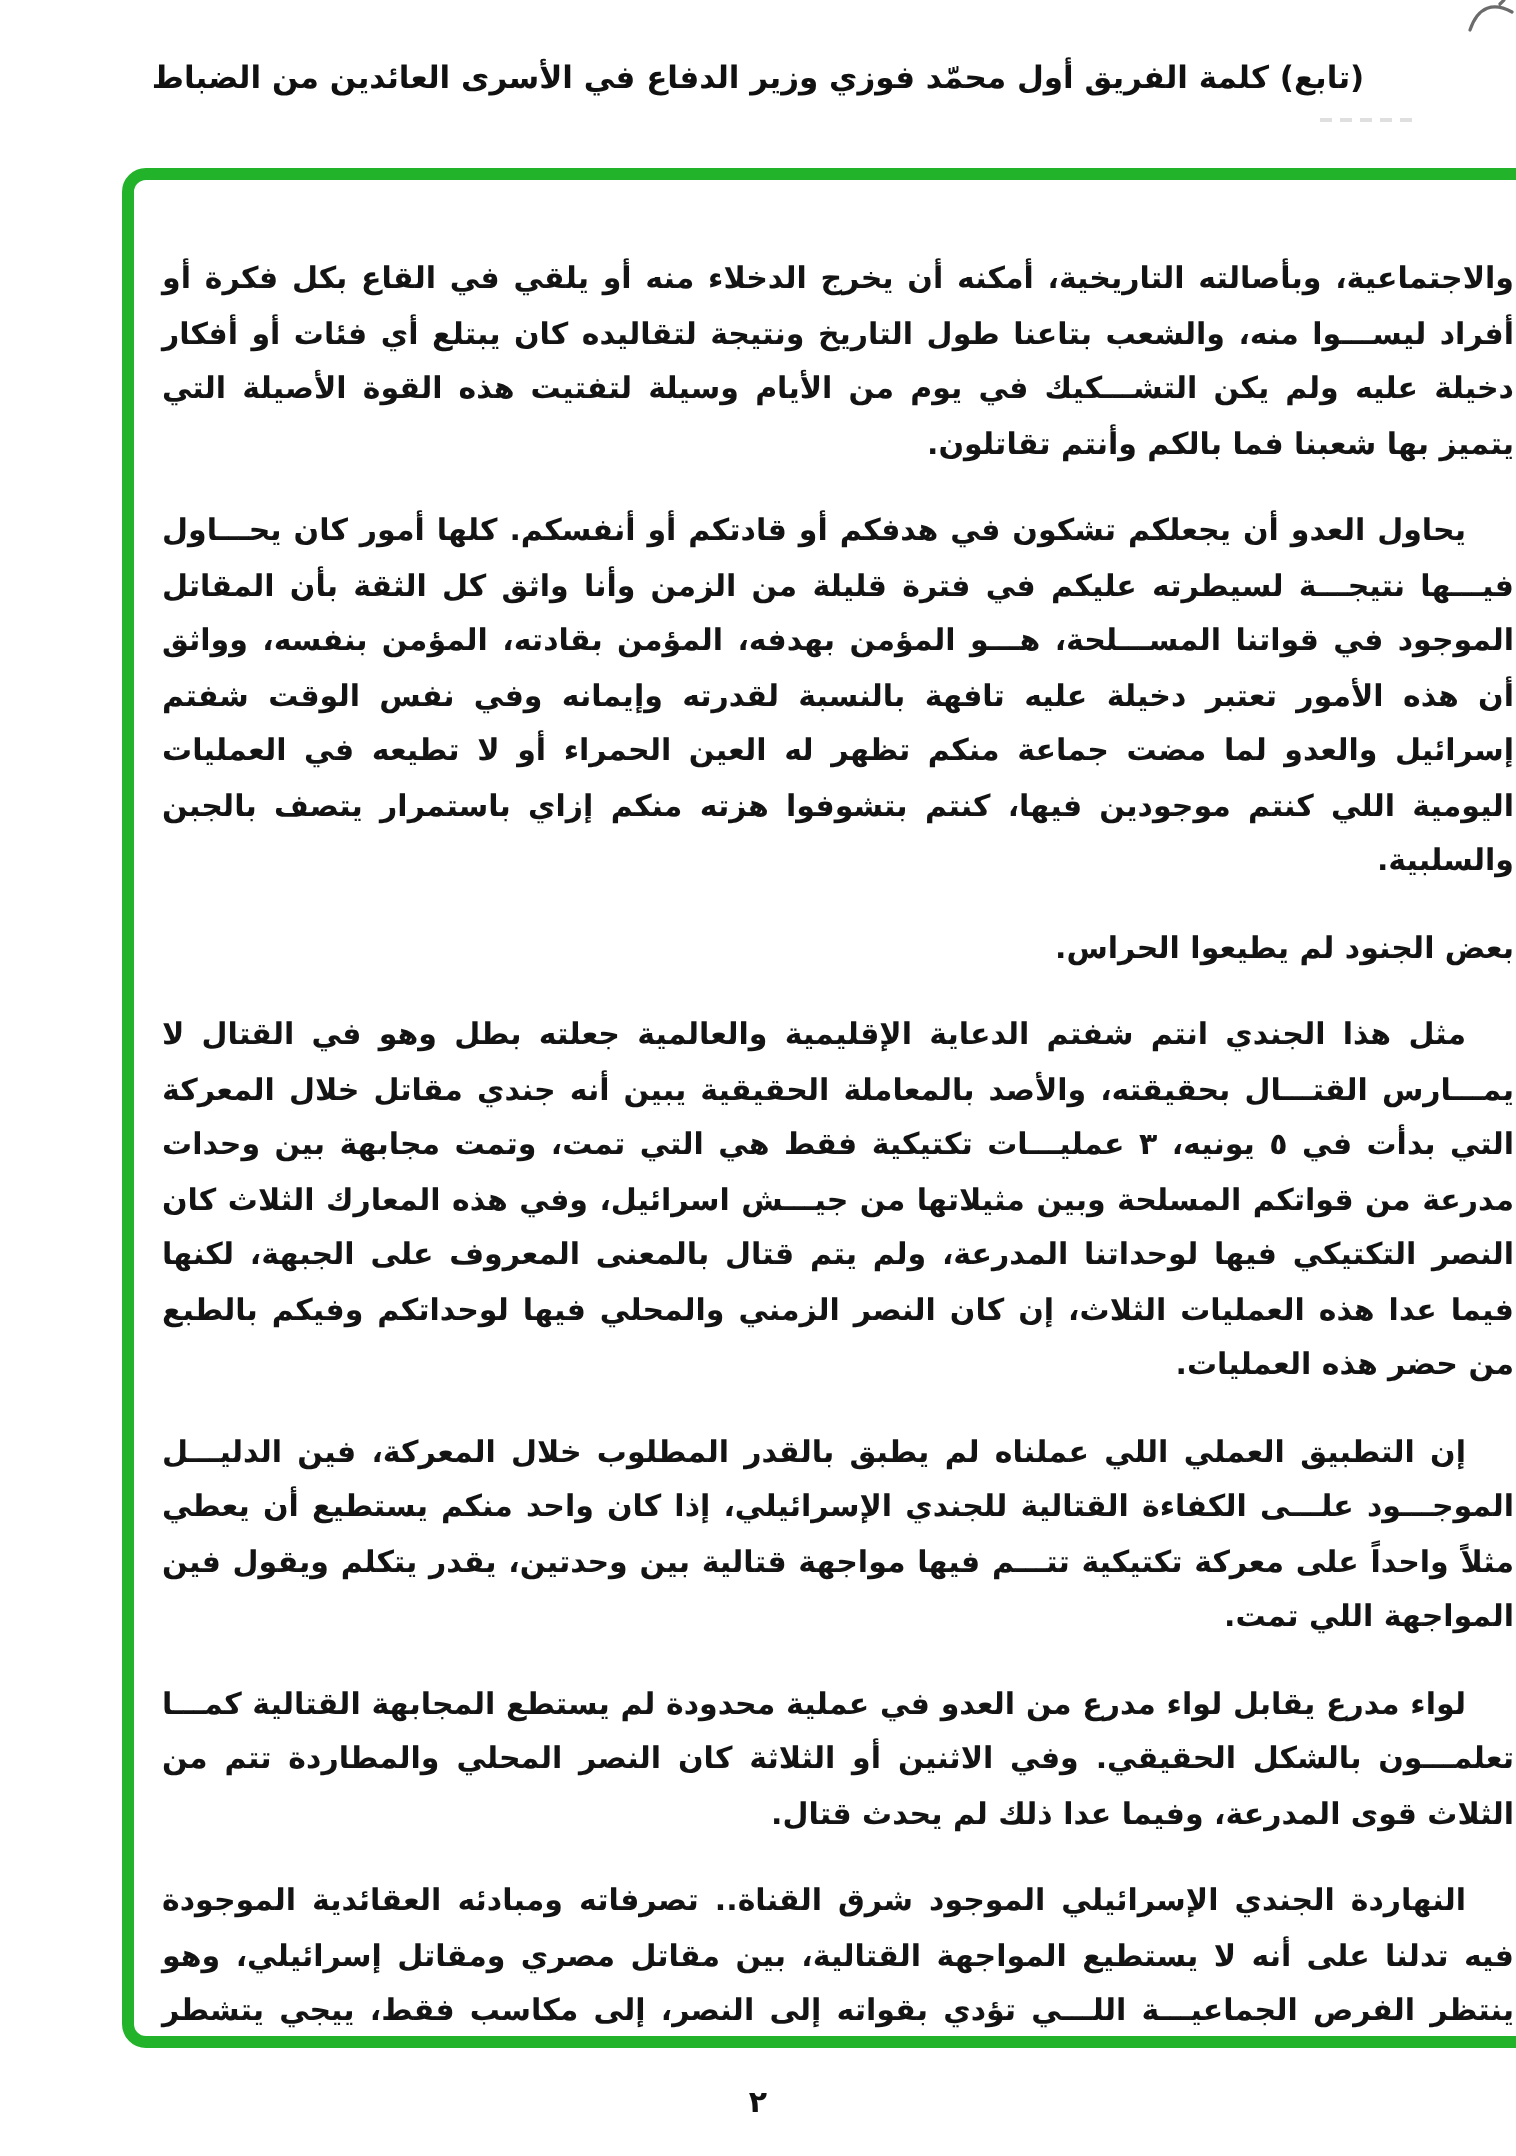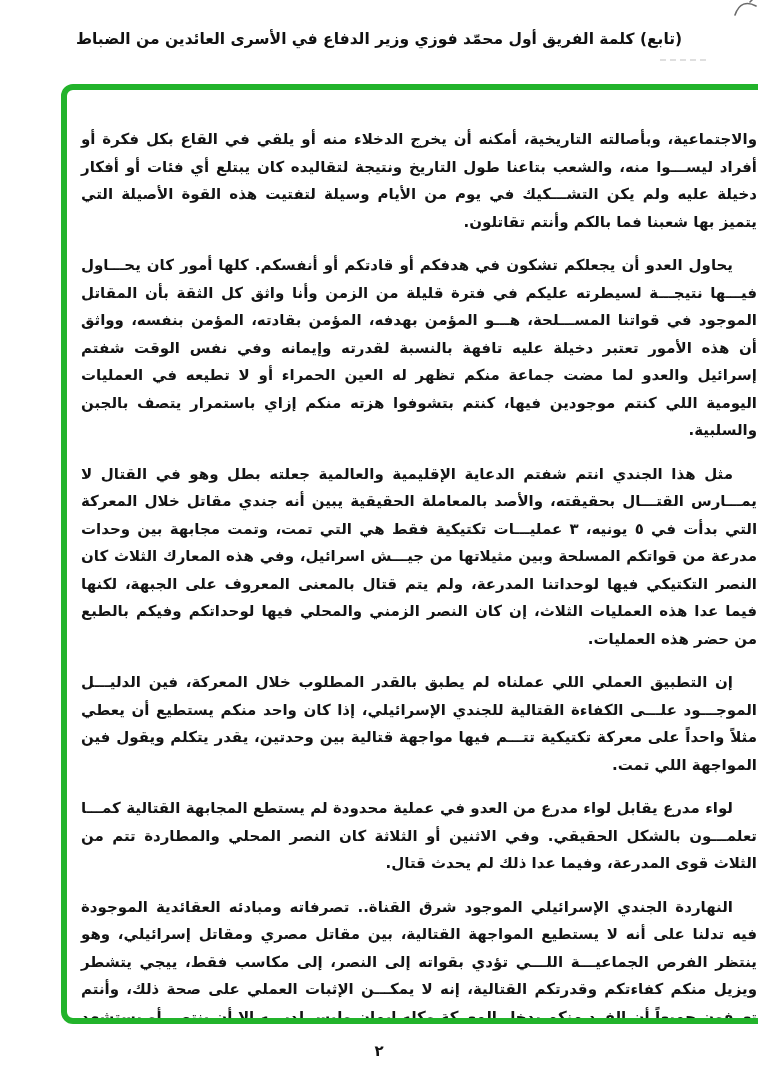--- a/index.html
+++ b/index.html
@@ -96,20 +96,21 @@
   </svg>
 
   <div class="smudge"></div>
 
   <h1 class="title">(تابع) كلمة الفريق أول محمّد فوزي وزير الدفاع في الأسرى العائدين من الضباط</h1>
 
   <div class="frame">
     <div class="body-text" id="paragraphs">
         <p class="para">والاجتماعية، وبأصالته التاريخية، أمكنه أن يخرج الدخلاء منه أو يلقي في القاع بكل فكرة أو أفراد ليســـوا منه، والشعب بتاعنا طول التاريخ ونتيجة لتقاليده كان يبتلع أي فئات أو أفكار دخيلة عليه ولم يكن التشـــكيك في يوم من الأيام وسيلة لتفتيت هذه القوة الأصيلة التي يتميز بها شعبنا فما بالكم وأنتم تقاتلون.</p>
         <p class="para indent">يحاول العدو أن يجعلكم تشكون في هدفكم أو قادتكم أو أنفسكم. كلها أمور كان يحـــاول فيـــها نتيجـــة لسيطرته عليكم في فترة قليلة من الزمن وأنا واثق كل الثقة بأن المقاتل الموجود في قواتنا المســـلحة، هـــو المؤمن بهدفه، المؤمن بقادته، المؤمن بنفسه، وواثق أن هذه الأمور تعتبر دخيلة عليه تافهة بالنسبة لقدرته وإيمانه وفي نفس الوقت شفتم إسرائيل والعدو لما مضت جماعة منكم تظهر له العين الحمراء أو لا تطيعه في العمليات اليومية اللي كنتم موجودين فيها، كنتم بتشوفوا هزته منكم إزاي باستمرار يتصف بالجبن والسلبية.</p>
+        <p class="para">بعض الجنود لم يطيعوا الحراس.</p>
         <p class="para indent">مثل هذا الجندي انتم شفتم الدعاية الإقليمية والعالمية جعلته بطل وهو في القتال لا يمـــارس القتـــال بحقيقته، والأصد بالمعاملة الحقيقية يبين أنه جندي مقاتل خلال المعركة التي بدأت في ٥ يونيه، ٣ عمليـــات تكتيكية فقط هي التي تمت، وتمت مجابهة بين وحدات مدرعة من قواتكم المسلحة وبين مثيلاتها من جيـــش اسرائيل، وفي هذه المعارك الثلاث كان النصر التكتيكي فيها لوحداتنا المدرعة، ولم يتم قتال بالمعنى المعروف على الجبهة، لكنها فيما عدا هذه العمليات الثلاث، إن كان النصر الزمني والمحلي فيها لوحداتكم وفيكم بالطبع من حضر هذه العمليات.</p>
         <p class="para indent">إن التطبيق العملي اللي عملناه لم يطبق بالقدر المطلوب خلال المعركة، فين الدليـــل الموجـــود علـــى الكفاءة القتالية للجندي الإسرائيلي، إذا كان واحد منكم يستطيع أن يعطي مثلاً واحداً على معركة تكتيكية تتـــم فيها مواجهة قتالية بين وحدتين، يقدر يتكلم ويقول فين المواجهة اللي تمت.</p>
         <p class="para indent">لواء مدرع يقابل لواء مدرع من العدو في عملية محدودة لم يستطع المجابهة القتالية كمـــا تعلمـــون بالشكل الحقيقي. وفي الاثنين أو الثلاثة كان النصر المحلي والمطاردة تتم من الثلاث قوى المدرعة، وفيما عدا ذلك لم يحدث قتال.</p>
         <p class="para indent">النهاردة الجندي الإسرائيلي الموجود شرق القناة.. تصرفاته ومبادئه العقائدية الموجودة فيه تدلنا على أنه لا يستطيع المواجهة القتالية، بين مقاتل مصري ومقاتل إسرائيلي، وهو ينتظر الفرص الجماعيـــة اللـــي تؤدي بقواته إلى النصر، إلى مكاسب فقط، ييجي يتشطر ويزيل منكم كفاءتكم وقدرتكم القتالية، إنه لا يمكـــن الإثبات العملي على صحة ذلك، وأنتم تعرفون جميعاً أن الفرد منكم يدخل المعركة وكله إيمان وليس لديـــه إلا أن ينتصر أو يستشهد مثل هذه المبادئ والتقاليد ليست متوفرة عند الجندي الإسرائيلي إطلاقاً. إنما هو نتيجة لتقاليده المدنية، وتشبعه الديني والمادي، حريص على إنقاذ نفسه ومش عايز يموت، وبأي شكل وبأي ظرف من الظروف هذه الحقيقة ربما كل واحد فيكم لمسها بشخصه وحس بنفسه أن الجرأة القتالية ليست متوفـــرة</p>
       </div>
   </div>
 
   <div class="footer-page-number">٢</div>
 
 </div>

